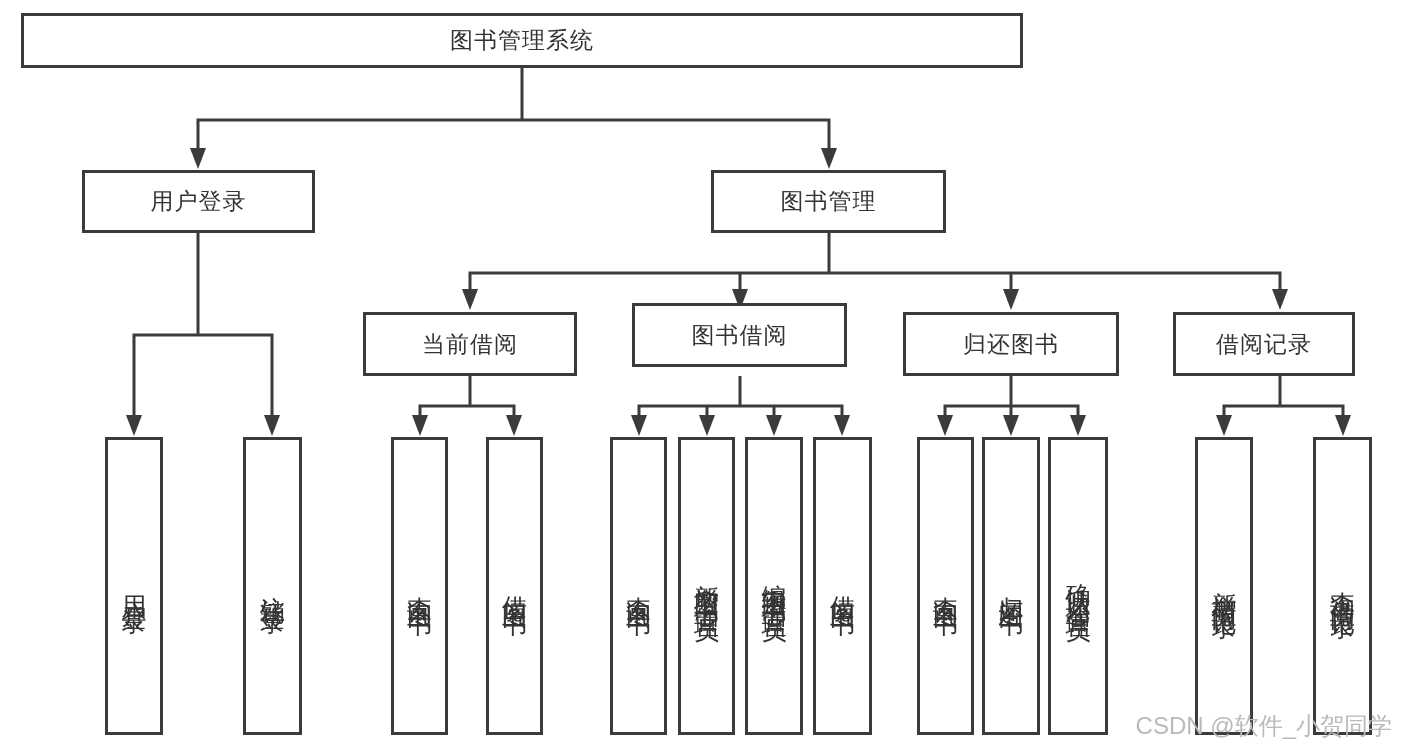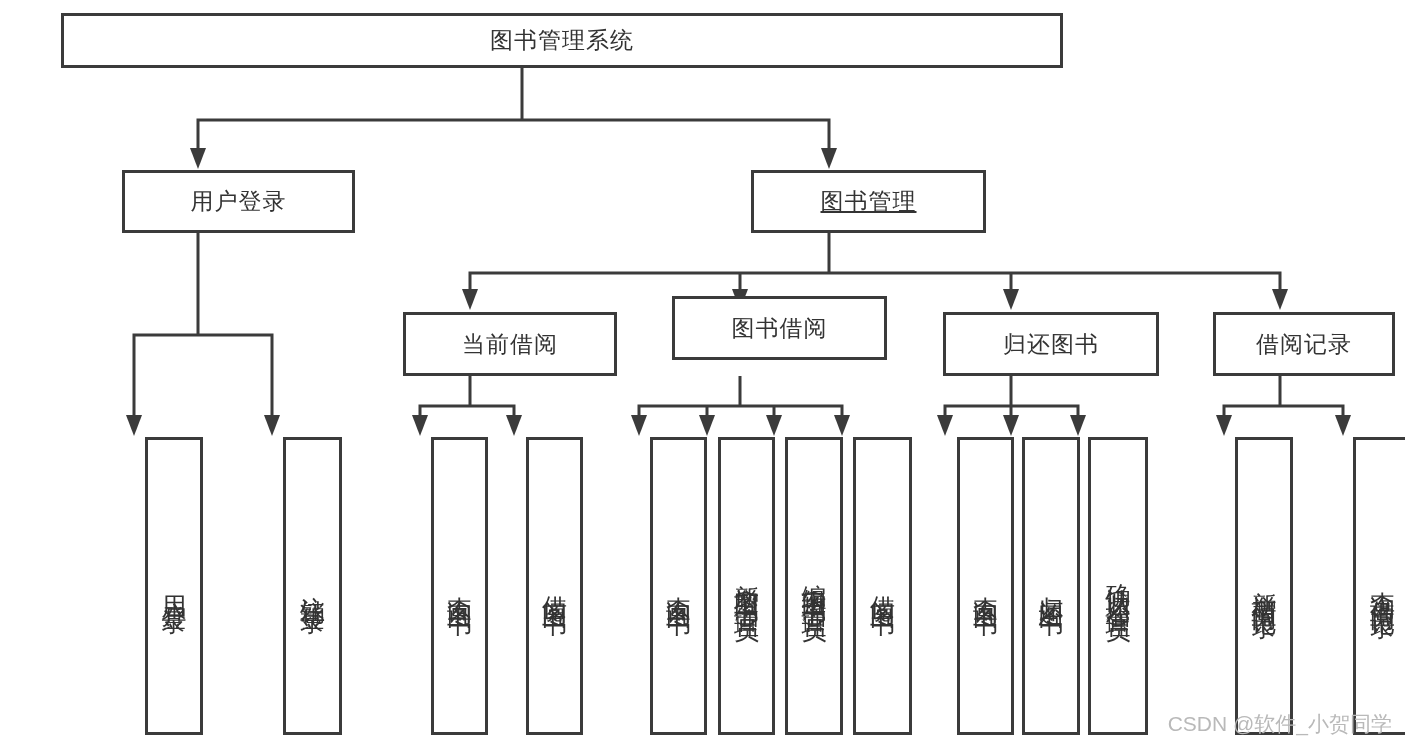--- a/index.html
+++ b/index.html
@@ -22,35 +22,34 @@
   }
   .node{
     position:absolute;
     box-sizing:border-box;
     border:3px solid var(--line);
     background:#fff;
     color:var(--text);
     display:flex;align-items:center;justify-content:center;
     text-align:center;
     z-index:2;
-    margin-left:40px;
   }
   .h-node{font-size:23px;letter-spacing:1px;white-space:nowrap;}
   .v-node{
     writing-mode:vertical-rl;
     text-orientation:mixed;
     font-size:25px;
     letter-spacing:5px;
     line-height:1;
     white-space:nowrap;
   }
   .watermark{
     position:absolute;
     right:13px;top:710px;
-    font-size:21px;
+    font-size:24px;
     color:var(--wm);
     z-index:5;
     white-space:nowrap;
   }
 </style>
 </head>
 <body>
 
 <div class="stage">
 
@@ -83,24 +82,24 @@
       <polygon points="1003,415 1019,415 1011,436"></polygon>
       <polygon points="1070,415 1086,415 1078,436"></polygon>
       <polygon points="1216,415 1232,415 1224,436"></polygon>
       <polygon points="1335,415 1351,415 1343,436"></polygon>
     </g>
   </svg>
 
   <div class="node h-node" style="left:21px;top:13px;width:1002px;height:55px;">图书管理系统</div>
 
   <div class="node h-node" style="left:82px;top:170px;width:233px;height:63px;">用户登录</div>
-  <div class="node h-node" style="left:711px;top:170px;width:235px;height:63px;text-decoration:underline;">图书管理</div>
+  <div class="node h-node" style="left:711px;top:170px;width:235px;height:63px;">图书管理</div>
 
   <div class="node h-node" style="left:363px;top:312px;width:214px;height:64px;">当前借阅</div>
-  <div class="node h-node" style="left:632px;top:296px;width:215px;height:64px;">图书借阅</div>
+  <div class="node h-node" style="left:632px;top:303px;width:215px;height:64px;">图书借阅</div>
   <div class="node h-node" style="left:903px;top:312px;width:216px;height:64px;">归还图书</div>
   <div class="node h-node" style="left:1173px;top:312px;width:182px;height:64px;">借阅记录</div>
 
   <div class="node v-node" style="left:105px;top:437px;width:58px;height:298px;">用户登录</div>
   <div class="node v-node" style="left:243px;top:437px;width:59px;height:298px;">注销登录</div>
 
   <div class="node v-node" style="left:391px;top:437px;width:57px;height:298px;">查询图书</div>
   <div class="node v-node" style="left:486px;top:437px;width:57px;height:298px;">借阅图书</div>
 
   <div class="node v-node" style="left:610px;top:437px;width:57px;height:298px;">查询图书</div>

